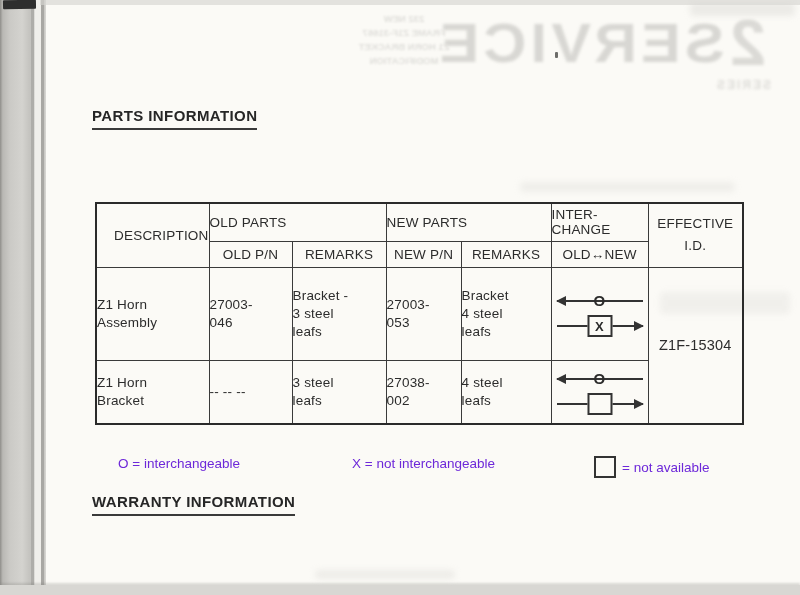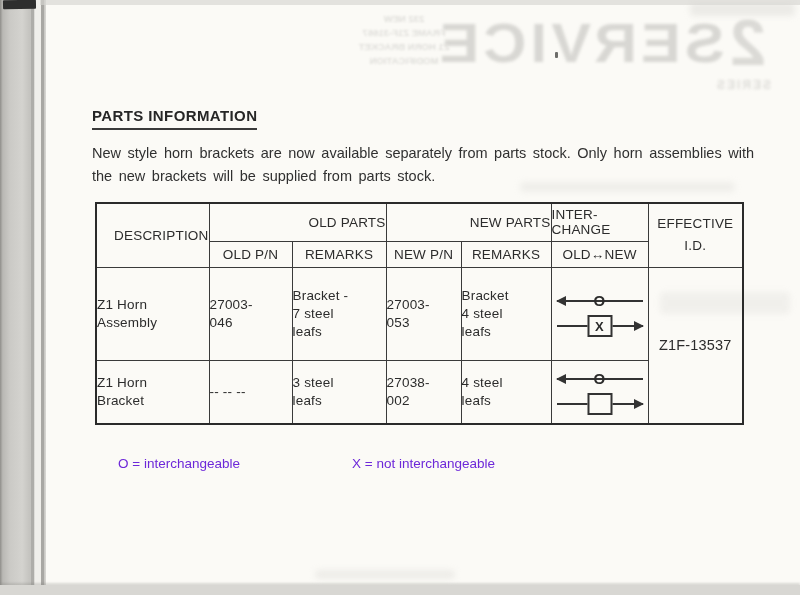--- a/index.html
+++ b/index.html
@@ -49,21 +49,21 @@
   .p-warranty{top:523px;width:694px;}
   .end-mark{font-size:13px;color:#1a1a1a;}
   
   table.parts{
     position:absolute;left:95px;top:202px;width:647px;
     border-collapse:collapse;table-layout:fixed;
     border:2px solid #2a2a2a;font-size:13.5px;color:#2c2c2c;letter-spacing:.2px;
   }
   table.parts td{border:1px solid #3a3a3a;padding:0;vertical-align:middle;}
   td.dbl{border-left:3px double #3a3a3a;}
-  td.grp{text-align:right;vertical-align:bottom;padding-bottom:3px;font-size:13.5px;}
+  td.grp{text-align:left;vertical-align:bottom;padding-bottom:3px;font-size:13.5px;}
   td.sub{text-align:center;height:25px;}
   td.desc-h{vertical-align:bottom;text-align:right;padding:0 0 4px 6px;}
   td.eff-h{text-align:center;white-space:pre-line;line-height:22px;}
   td.inter-h{text-align:left;vertical-align:bottom;white-space:pre-line;line-height:15px;padding-bottom:2px;}
   td.cell{white-space:pre-line;line-height:18px;}
   td.c-desc{padding-left:8px;}
   td.c-pn{padding-left:13px;margin-top:8px;}
   td.c-rem{padding-left:14px;}
   td.c-eff{text-align:center;font-size:14.5px;}
   tr.r-grp{height:38px;} tr.r-sub{height:25px;} tr.r-d1{height:93px;} tr.r-d2{height:64px;}
@@ -106,22 +106,20 @@
     <div>Z1 HORN BRACKET</div>
     <div>MODIFICATION</div>
   </div>
   <div class="smudge sm1"></div>
   <div class="smudge sm2"></div>
   <div class="smudge sm3"></div>
   <div class="smudge sm4"></div>
   <div class="speck"></div>
 
   <div class="heading h-parts">PARTS INFORMATION</div>
-  <div class="para p-parts">New style horn brackets are now available separately from parts stock. Only horn assemblies with
-the new brackets will be supplied from parts stock.</div>
 
   <table class="parts">
     <colgroup>
       <col style="width:113px">
         <col style="width:83px">
         <col style="width:94px">
       <col style="width:75px">
         <col style="width:90px">
         <col style="width:97px">
         <col style="width:95px">
@@ -142,42 +140,42 @@
       <td class="sub dbl">NEW P/N</td>
       <td class="sub">REMARKS</td>
       <td class="sub">OLD↔NEW</td>
     </tr>
     <tr class="r-d1">
       <td class="cell c-desc">Z1 Horn
 Assembly</td>
       <td class="cell c-pn">27003-
 046</td>
       <td class="cell c-rem">Bracket -
-7 steel
+3 steel
 leafs</td>
       <td class="cell c-pn dbl">27003-
 053</td>
       <td class="cell c-rem">Bracket
 4 steel
 leafs</td>
       <td>
         <div class="ic-stack">
           <div class="ic-sym">
             <span class="ic-line"></span>
             <span class="ic-ah ic-ah-left"></span>
             <span class="ic-glyph">O</span>
           </div>
           <div class="ic-sym">
             <span class="ic-line"></span>
             <span class="ic-ah ic-ah-right"></span>
             <span class="ic-box">X</span>
           </div>
         </div>
       </td>
-      <td rowspan="2" class="c-eff">Z1F-13537</td>
+      <td rowspan="2" class="c-eff">Z1F-15304</td>
     </tr>
     <tr class="r-d2">
       <td class="cell c-desc">Z1 Horn
 Bracket</td>
       <td class="cell c-pn">-- -- --</td>
       <td class="cell c-rem">3 steel
 leafs</td>
       <td class="cell c-pn dbl">27038-
 002</td>
       <td class="cell c-rem">4 steel
@@ -195,15 +193,20 @@
             <span class="ic-box"></span>
           </div>
         </div>
       </td>
     </tr>
   </tbody>
     </table>
 
   <div class="legend-item lg-o">O = interchangeable</div>
   <div class="legend-item lg-x">X = not interchangeable</div>
-
+  <div class="legend-item lg-b">
+    <span class="lg-box"></span>
+    <span>= not available</span>
+  </div>
+
+  <div class="heading h-warranty">WARRANTY INFORMATION</div>
 
 </div>
 
 </body></html>

